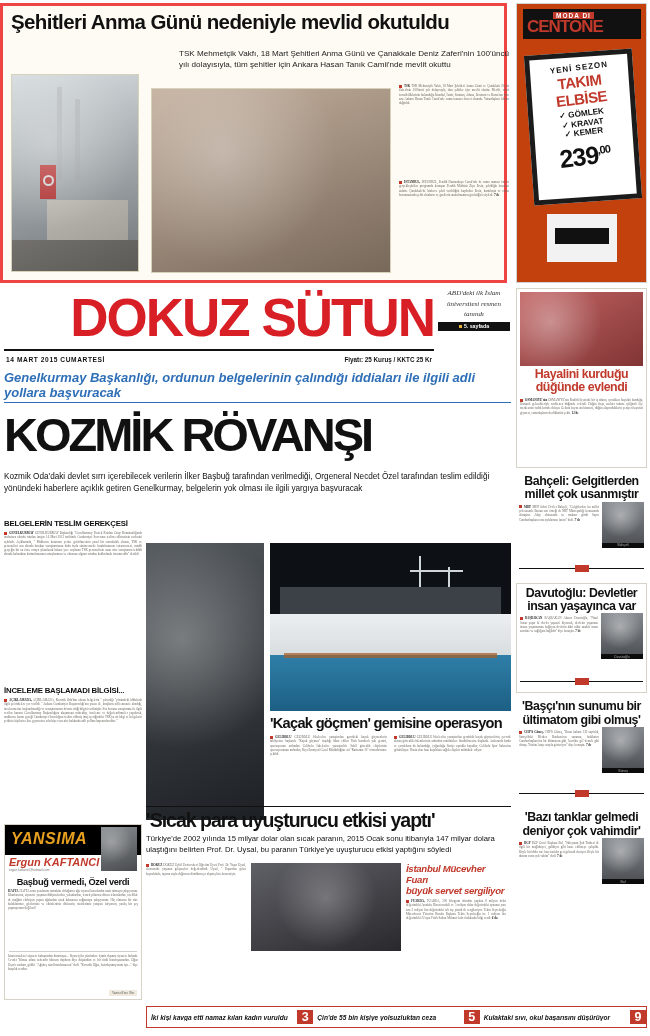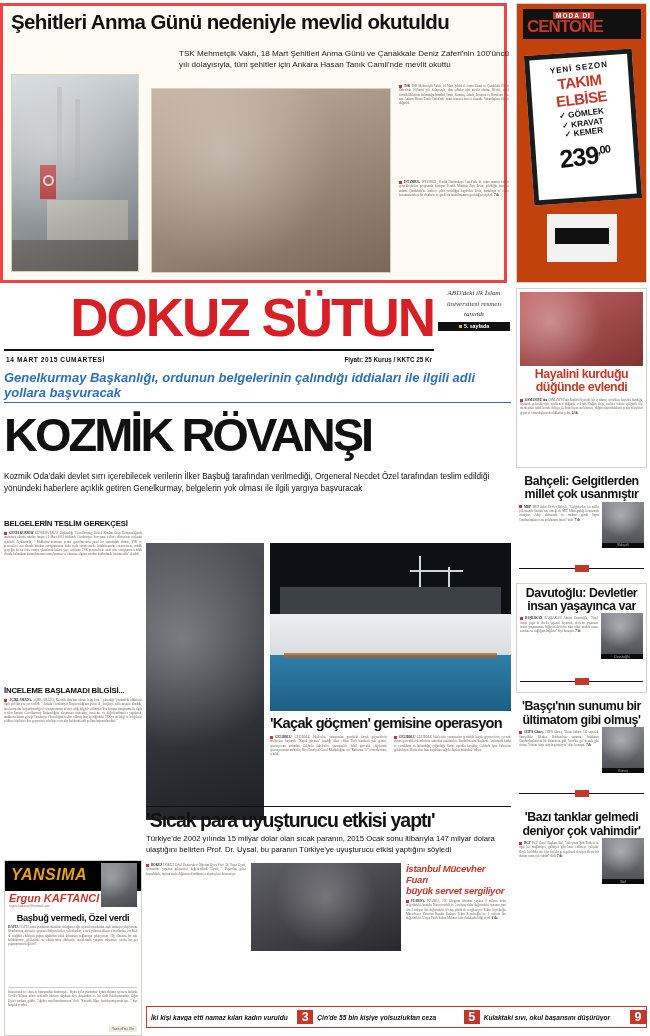--- a/index.html
+++ b/index.html
@@ -127,21 +127,21 @@
   .rdiv::before{content:"";position:absolute;left:0;top:4px;width:100%;height:1px;background:#111;}
   .rdiv::after{content:"";position:absolute;left:50%;top:1px;margin-left:-7px;width:14px;height:7px;background:#c0392b;}
   .rport { float:right; width:42px; height:46px; background:#7a7f85; margin:0 0 2px 3px; position:relative;}
   .rport::after{content:"";position:absolute;inset:0;background:
      radial-gradient(circle at 45% 30%, rgba(255,255,255,.4), rgba(0,0,0,0) 55%),
      linear-gradient(180deg, rgba(255,255,255,.08), rgba(0,0,0,.4));}
   .rport i { position:absolute; left:0; bottom:0; width:100%; background:#111; color:#fff;
      font-size:3.4px; text-align:center; font-style:normal; padding:.5px 0; }
 
   
-  .yans { position:absolute; left:4px; top:860px; width:138px; height:176px;
+  .yans { position:absolute; left:4px; top:824px; width:138px; height:176px;
      border:1px solid #d7d2c6; }
   .yans-top { height:30px; background:#000; position:relative; }
   .yans-top .t { position:absolute; left:6px; top:5px; font-size:16px; font-weight:bold;
      color:#e8a020; letter-spacing:.5px; font-style:italic; }
   .yans-top .ph { position:absolute; right:4px; top:2px; width:36px; height:44px; background:#6f7479; }
   .yans-name { background:#fff; padding:1px 4px 2px; }
   .yans-name .n { font-size:11px; font-weight:bold; color:#c0392b; font-style:italic;}
   .yans-name .m { font-size:3.2px; color:#777; }
   .yans h4 { font-size:9.2px; font-weight:bold; text-align:center; margin:3px 2px 2px;
      letter-spacing:-.3px;}

